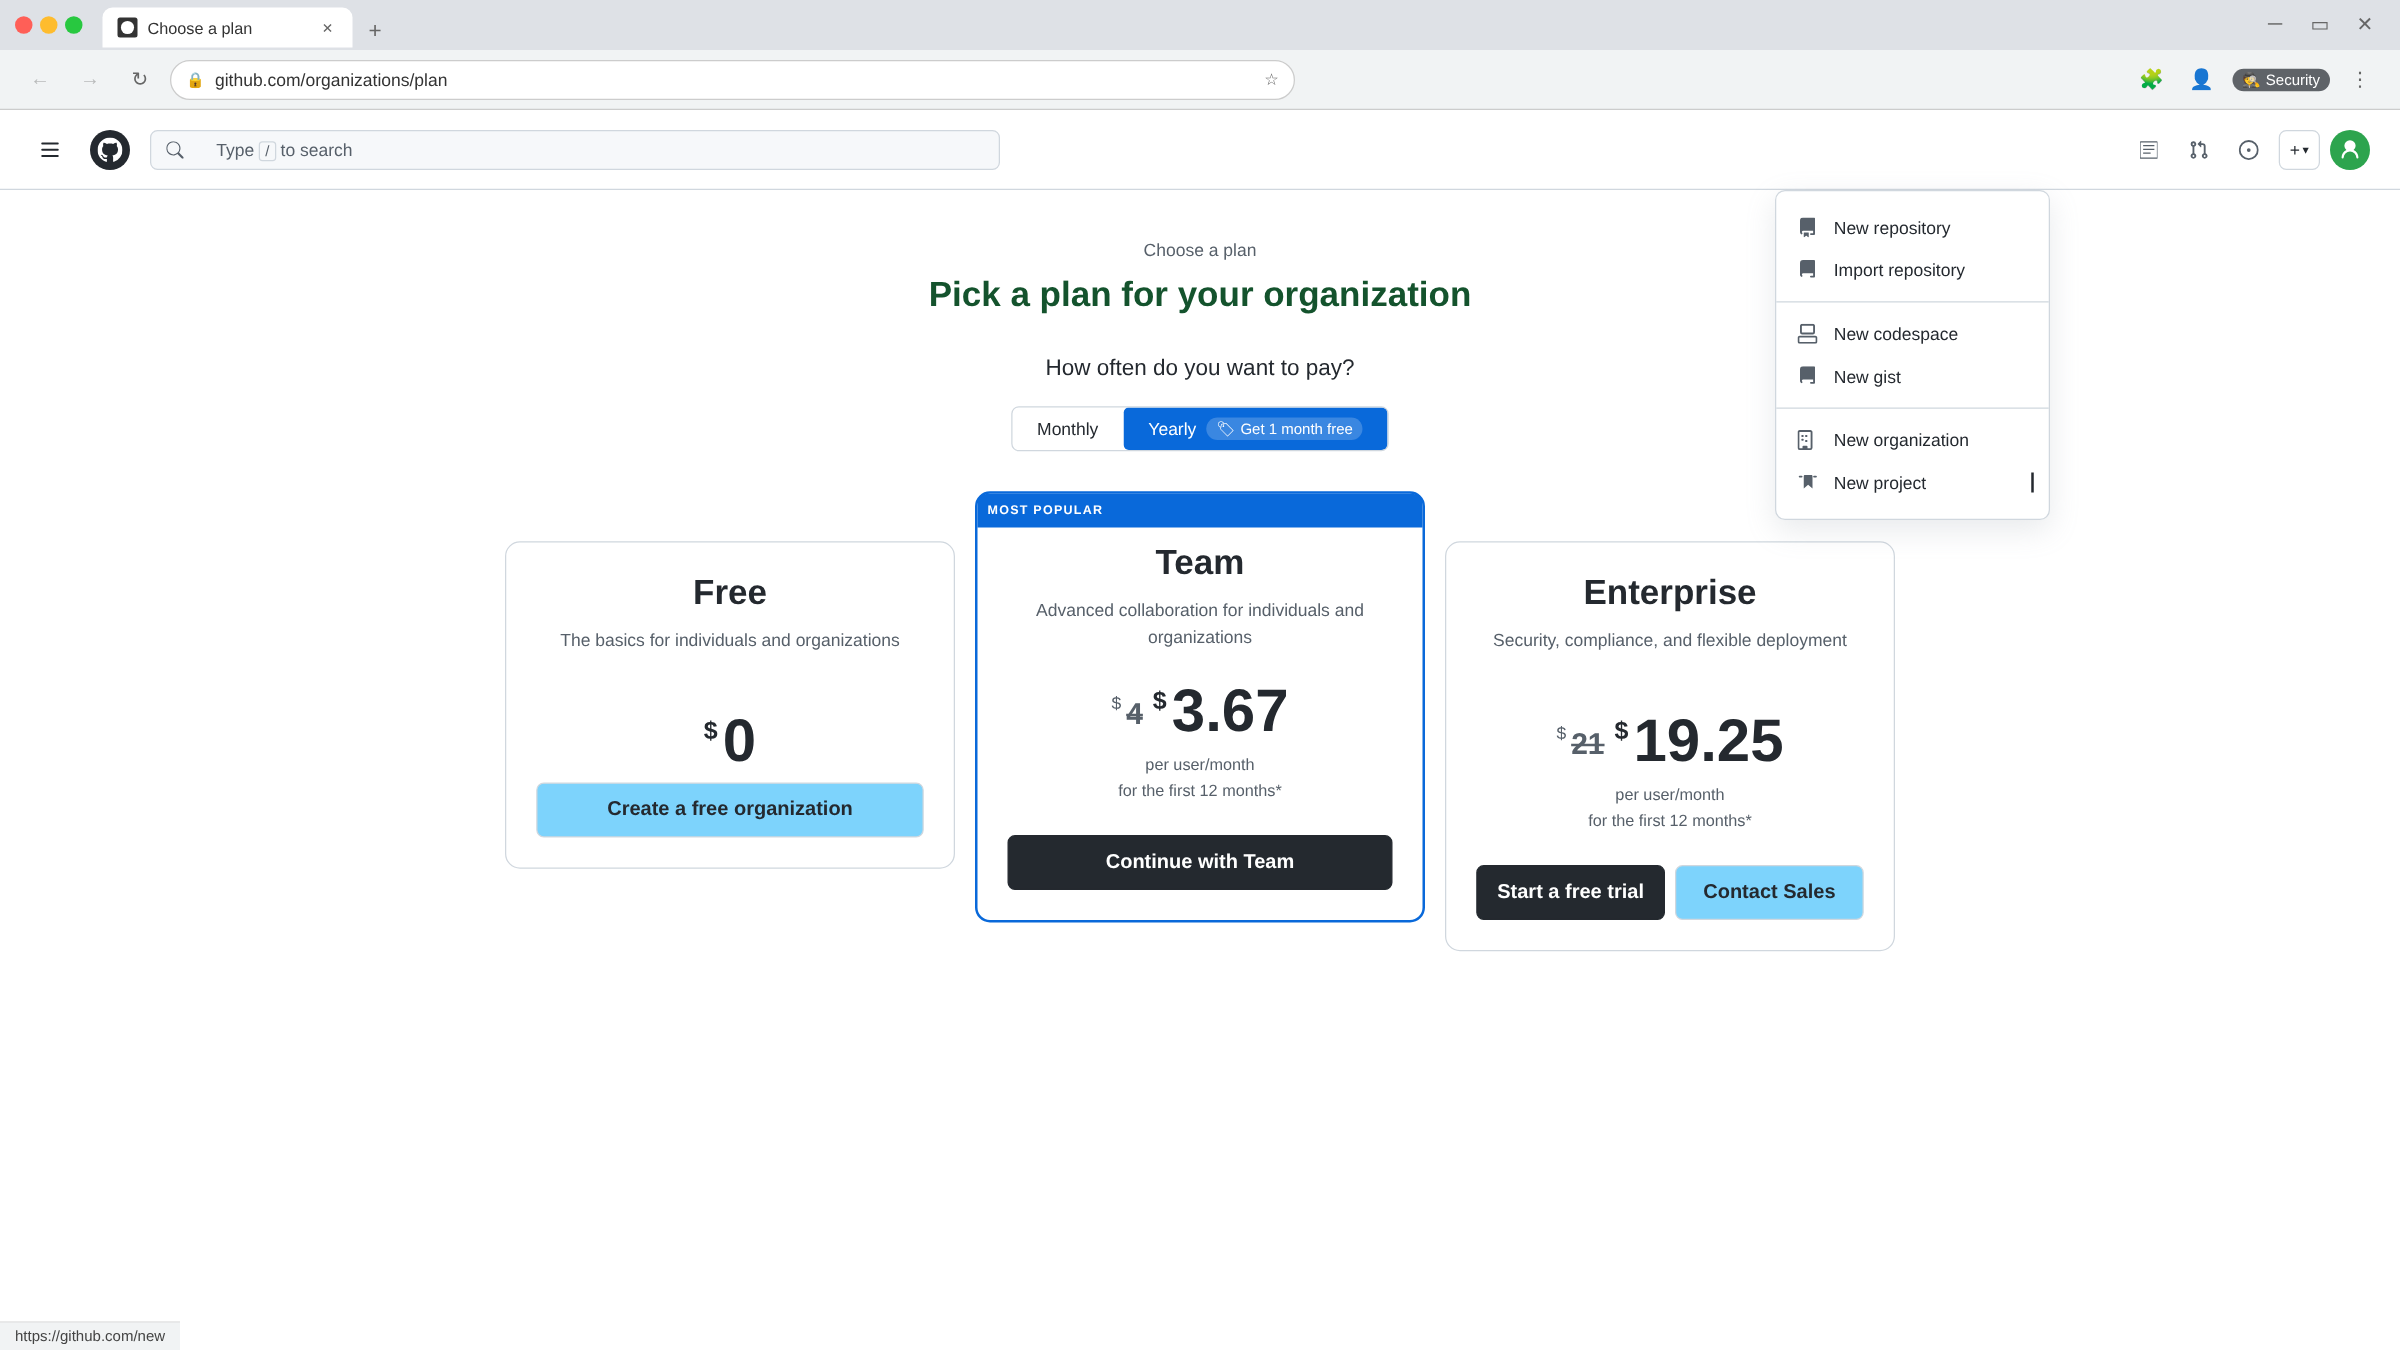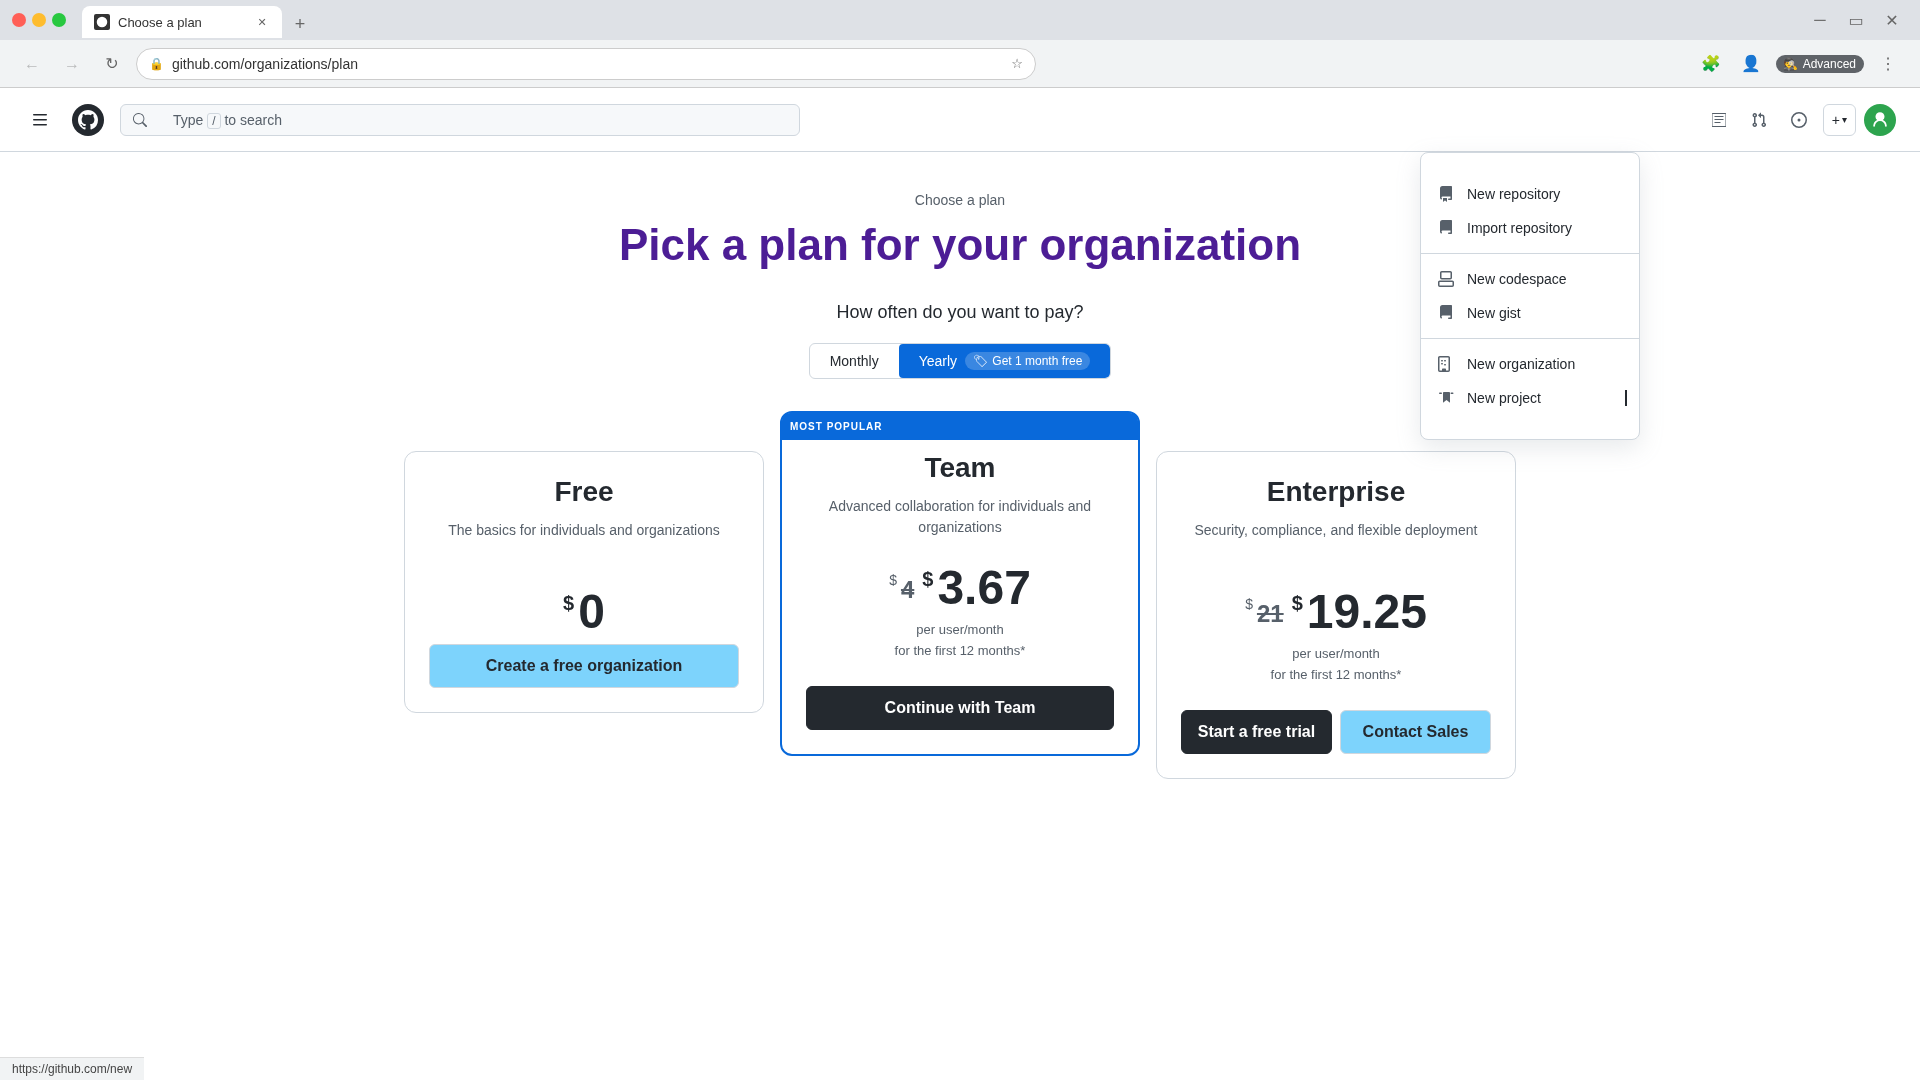--- a/index.html
+++ b/index.html
@@ -38,21 +38,21 @@
     .gh-logo { width: 32px; height: 32px; background: #24292f; border-radius: 50%; display: flex; align-items: center; justify-content: center; }
     .gh-search { flex: 1; max-width: 680px; height: 32px; background: #f6f8fa; border: 1px solid #d0d7de; border-radius: 6px; display: flex; align-items: center; padding: 0 12px; gap: 26px; color: #57606a; font-size: 14px; }
     .gh-header-right { display: flex; align-items: center; gap: 8px; margin-left: auto; }
     .gh-icon-btn { width: 32px; height: 32px; display: flex; align-items: center; justify-content: center; cursor: pointer; border-radius: 6px; color: #57606a; font-size: 16px; position: relative; }
     .gh-plus-btn { display: flex; align-items: center; gap: 2px; padding: 0 8px; height: 32px; background: transparent; border: 1px solid #d0d7de; border-radius: 6px; cursor: pointer; color: #24292f; font-size: 14px; }
     .gh-avatar { width: 32px; height: 32px; border-radius: 50%; background: #2da44e; display: flex; align-items: center; justify-content: center; }
 
     
     .main-content { padding: 40px 0; text-align: center; }
     .plan-subtitle { font-size: 14px; color: #57606a; margin-bottom: 12px; }
-    .plan-title { font-size: 44px; font-weight: 700; color: #4c1d95; margin-bottom: 32px; }
+    .plan-title { font-size: 28px; font-weight: 700; color: #14532d; margin-bottom: 32px; }
     .payment-question { font-size: 18px; color: #24292f; font-weight: 500; margin-bottom: 20px; }
     .billing-toggle { display: inline-flex; border: 1px solid #d0d7de; border-radius: 6px; overflow: hidden; }
     .billing-option { padding: 8px 20px; font-size: 14px; cursor: pointer; border: none; background: transparent; color: #24292f; }
     .billing-option.active { background: #0969da; color: #fff; border-radius: 4px; display: flex; align-items: center; gap: 8px; }
     .billing-badge { background: rgba(255,255,255,0.2); border-radius: 10px; padding: 2px 8px; font-size: 12px; display: flex; align-items: center; gap: 4px; }
 
     
     .pricing-section { display: flex; justify-content: center; gap: 0; margin-top: 32px; padding: 0 80px; align-items: flex-start; }
     .plan-card { background: #fff; border: 1px solid #d0d7de; border-radius: 12px; padding: 24px; width: 360px; text-align: center; }
     .plan-card.featured { border: 2px solid #0969da; margin: 0 16px; }
@@ -65,21 +65,21 @@
     .price-original { font-size: 24px; font-weight: 700; color: #57606a; text-decoration: line-through; margin-right: 4px; margin-top: 12px; }
     .price-original-dollar { font-size: 16px; color: #57606a; margin-top: 4px; }
     .plan-period { font-size: 13px; color: #57606a; margin-bottom: 24px; line-height: 1.6; }
     .plan-btn { width: 100%; padding: 12px; border-radius: 6px; font-size: 16px; font-weight: 600; cursor: pointer; border: 1px solid #d0d7de; background: #f6f8fa; color: #24292f; }
     .plan-btn.primary { background: #24292f; color: #fff; border: 1px solid #24292f; }
     .plan-btn.outline { background: #7dd3fc; color: #24292f; border: 1px solid #d0d7de; }
     .plan-btn-group { display: flex; gap: 8px; }
     .plan-btn-group .plan-btn { flex: 1; }
 
     
-    .dropdown-menu { position: absolute; top: 64px; right: 280px; background: #fff; border: 1px solid #d0d7de; border-radius: 8px; box-shadow: 0 8px 24px rgba(140,149,159,0.2); width: 220px; z-index: 100; padding: 24px 0; }
+    .dropdown-menu { position: absolute; top: 64px; right: 280px; background: #fff; border: 1px solid #d0d7de; border-radius: 8px; box-shadow: 0 8px 24px rgba(140,149,159,0.2); width: 220px; z-index: 100; padding: 12px 0; }
     .dropdown-divider { height: 1px; background: #d0d7de; margin: 8px 0; }
     .dropdown-item { display: flex; align-items: center; gap: 12px; padding: 8px 16px; font-size: 14px; color: #24292f; cursor: pointer; }
     .dropdown-icon { width: 18px; height: 18px; color: #57606a; display: flex; align-items: center; justify-content: center; font-size: 14px; flex-shrink: 0; }
 
     
     .status-bar { position: fixed; bottom: 0; left: 0; background: #f1f3f4; padding: 4px 12px; font-size: 12px; color: #444; border-top: 1px solid #ddd; }
   </style>
 </head>
 <body>
 
@@ -121,21 +121,21 @@
       <span class="address-lock">🔒</span>
       <span class="address-text">github.com/organizations/plan</span>
       <span style="color:#666;cursor:pointer;">☆</span>
     </div>
 
     <div class="toolbar-right">
       <div class="toolbar-icon">🧩</div>
       <div class="toolbar-icon">👤</div>
       <div class="incognito-badge">
         <span>🕵</span>
-        <span>Advanced</span>
+        <span>Security</span>
       </div>
       <div class="toolbar-icon">⋮</div>
     </div>
   </div>
 </div>
 
 <div class="page">
 
   <div class="gh-header">
     <div class="gh-menu-btn">

